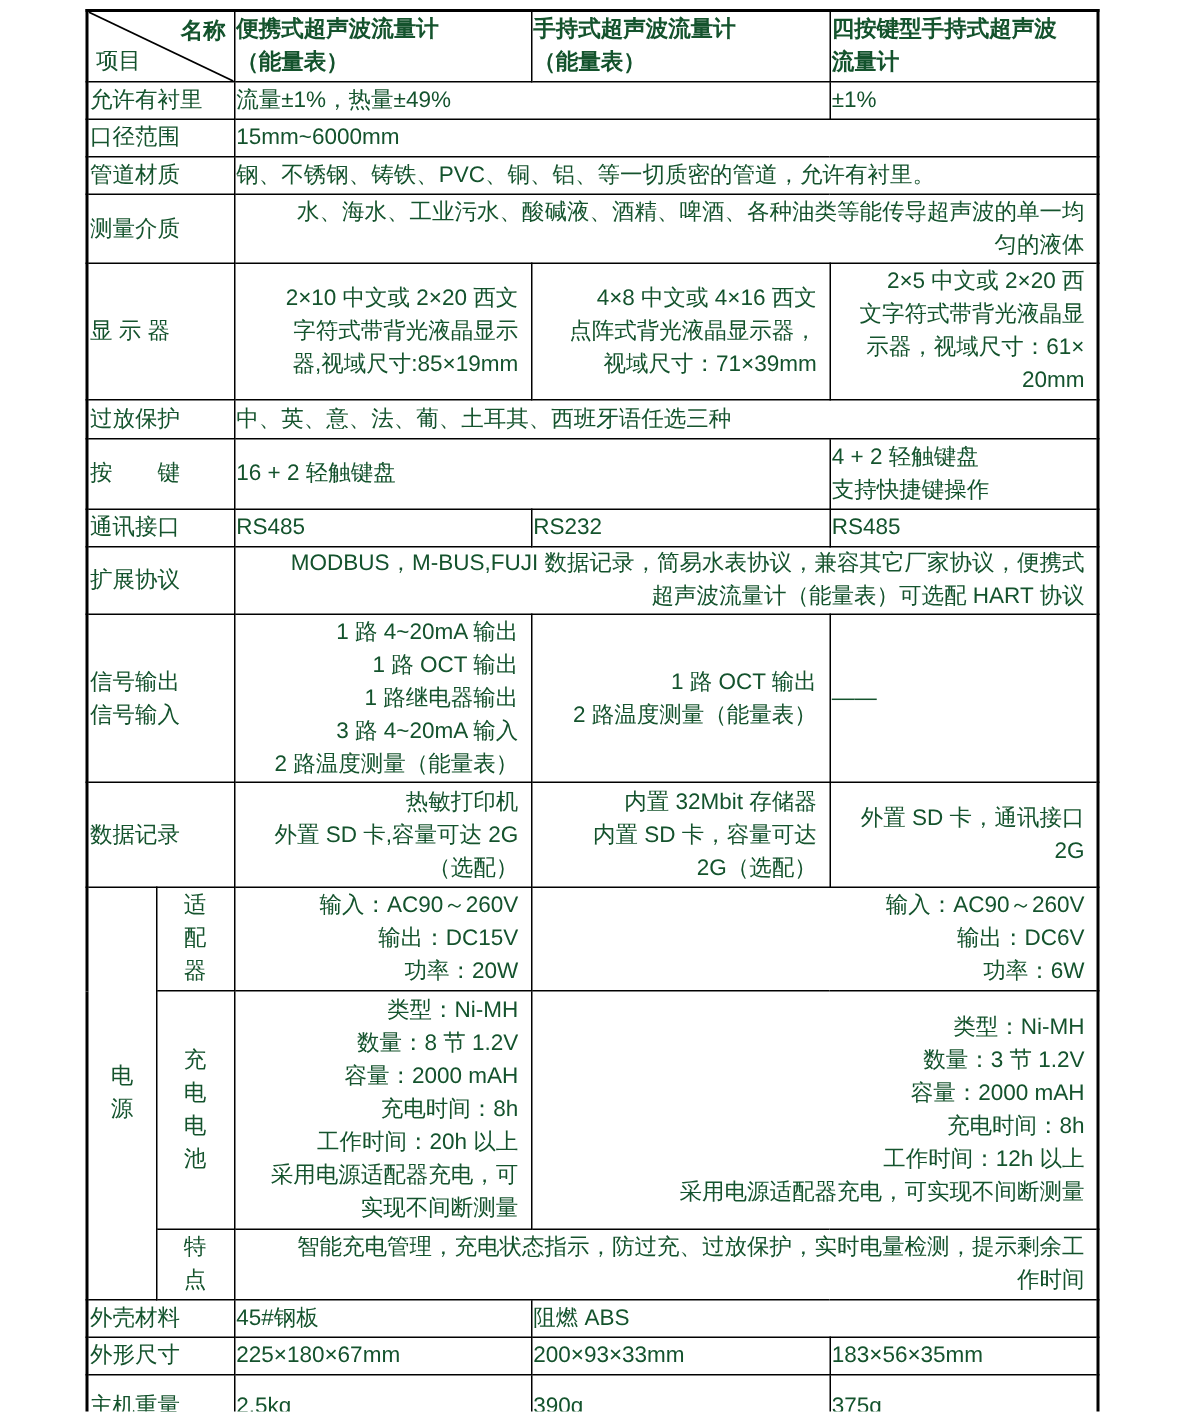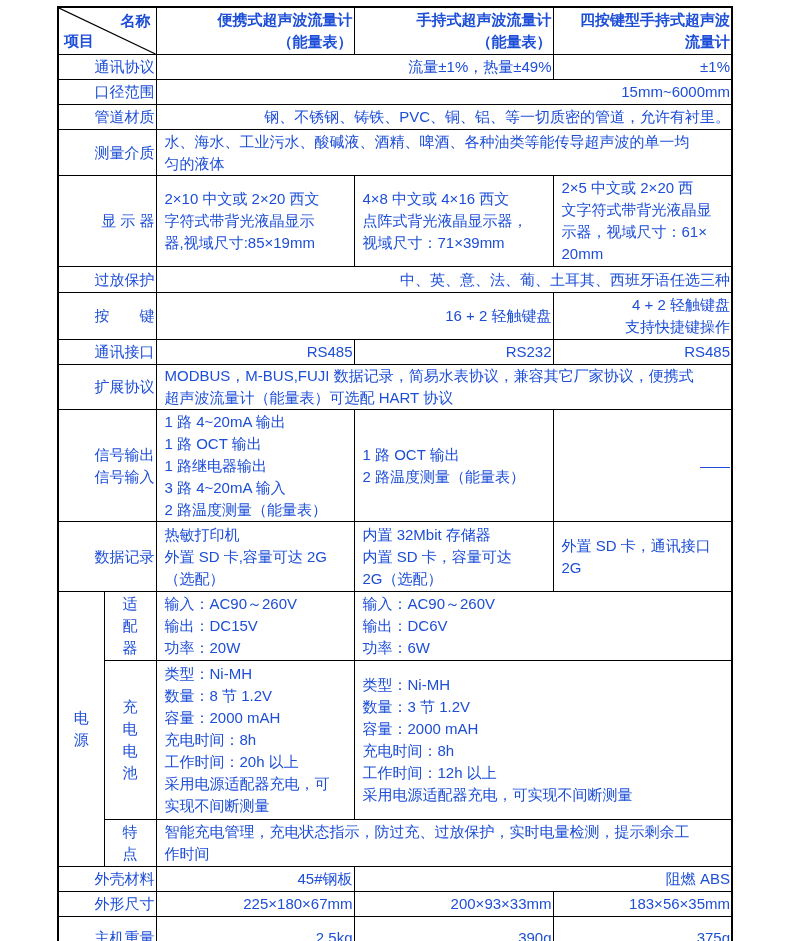--- a/index.html
+++ b/index.html
@@ -1,45 +1,45 @@
 <!DOCTYPE html>
 <html><head>
 <meta charset="utf-8">
 <style>
   html,body{margin:0;padding:0;background:#ffffff;}
   .page{
     position:relative;
     width:799px;height:941px;
     background:#ffffff;
     font-family:"Liberation Sans","DejaVu Sans",sans-serif;
-    color:#1d4ed8;
+    color:#14532d;
   }
   table.spec{
     position:absolute;left:57px;top:6px;
     width:674px;
     border-collapse:collapse;
     table-layout:fixed;
     border:2px solid #000;
     font-size:15px;
   }
   table.spec td{
     border:1px solid #000;
     vertical-align:middle;
     overflow:hidden;
     line-height:22px;
   }
-  .c{text-align:right;}
-  .l{text-align:left;padding:0 8px;}
+  .c{text-align:left;}
+  .l{text-align:right;padding:0 8px;}
   .pre{white-space:pre-line;}
   .bold{font-weight:bold;}
   
   td.diag{position:relative;padding:0;}
   td.diag svg{position:absolute;left:0;top:0;width:100%;height:100%;display:block;}
   td.diag .corner-tr{position:absolute;top:2px;right:5px;font-weight:bold;}
-  td.diag .corner-bl{position:absolute;bottom:2px;left:5px;font-weight:bold;text-align:center;}
+  td.diag .corner-bl{position:absolute;bottom:2px;left:5px;font-weight:normal;text-align:center;}
   
   .v-power{line-height:89px;text-align:center;}
   .v-adapter{line-height:23px;text-align:center;}
   .v-battery{line-height:25px;text-align:center;}
   .v-feature{line-height:22px;text-align:center;}
 </style>
 </head>
 <body>
 
 <div class="page">
@@ -63,21 +63,21 @@
       </td>
       <td class="c pre bold">便携式超声波流量计
 （能量表）</td>
       <td class="c pre bold">手持式超声波流量计
 （能量表）</td>
       <td class="c pre bold">四按键型手持式超声波
 流量计</td>
     </tr>
 
     <tr style="height:24px">
-      <td class="c" colspan="2">通讯协议</td>
+      <td class="c" colspan="2">允许有衬里</td>
       <td class="c" colspan="2">流量±1%，热量±49%</td>
       <td class="c">±1%</td>
     </tr>
 
     <tr style="height:25px">
       <td class="c" colspan="2">口径范围</td>
       <td class="c" colspan="3">15mm~6000mm</td>
     </tr>
 
     <tr style="height:23px">

